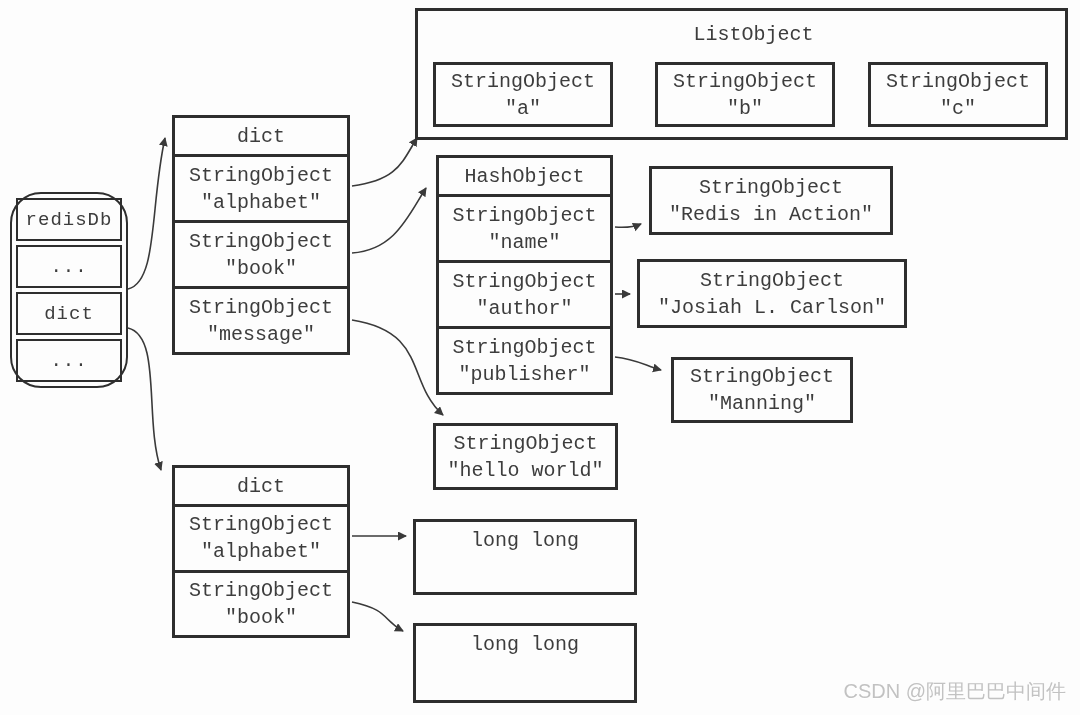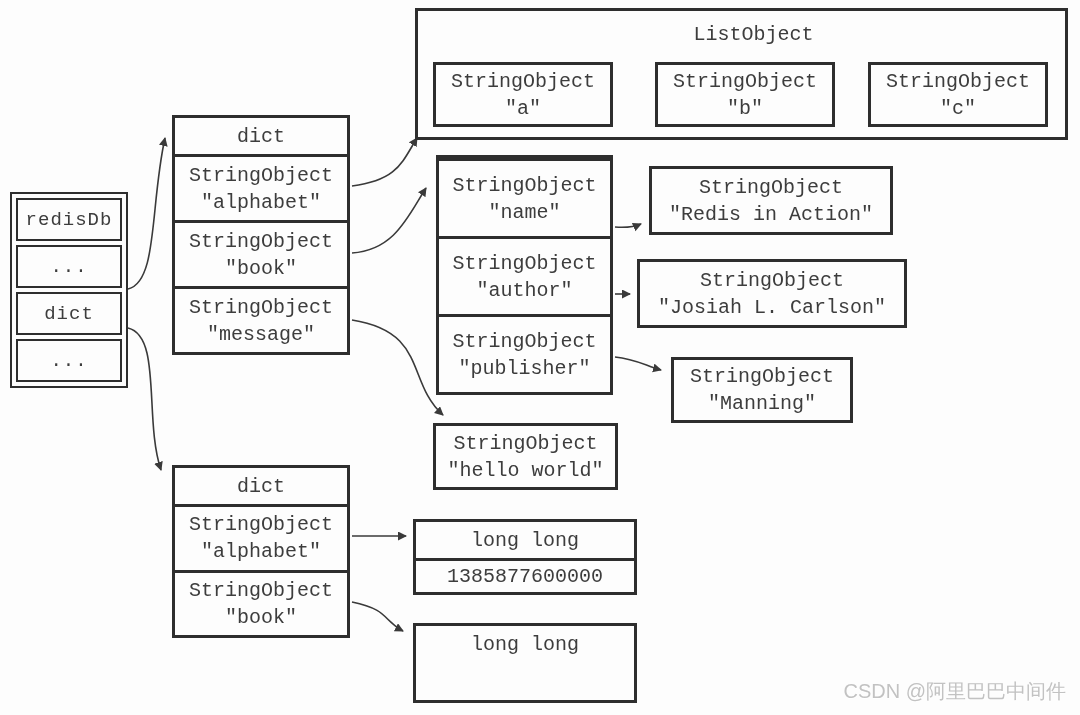--- a/index.html
+++ b/index.html
@@ -85,21 +85,21 @@
       <path marker-end="url(#ah)" d="M615,95 L648,95"></path>
       <path marker-end="url(#ah)" d="M837,95 L861,95"></path>
       <path marker-end="url(#ah)" d="M615,227 C628,228 634,227 641,224"></path>
       <path marker-end="url(#ah)" d="M615,294 L630,294"></path>
       <path marker-end="url(#ah)" d="M615,357 C636,359 646,366 661,370"></path>
       <path marker-end="url(#ah)" d="M352,536 L406,536"></path>
       <path marker-end="url(#ah)" d="M352,602 C390,610 382,620 403,631"></path>
     </g>
   </svg>
 
-  <div class="stack" style="left:10px; top:192px; width:118px; height:196px;">
+  <div class="stack" style="left:10px; top:192px; width:118px; height:196px;border-radius:31px;">
     <div class="srow">
         <span>redisDb</span>
       </div>
     <div class="srow">
         <span>...</span>
       </div>
     <div class="srow">
         <span>dict</span>
       </div>
     <div class="srow">
@@ -133,20 +133,21 @@
   <div class="obox" style="left:655px; top:62px; width:180px; height:65px;">
     <span>StringObject</span>
     <span>"b"</span>
   </div>
   <div class="obox" style="left:868px; top:62px; width:180px; height:65px;">
     <span>StringObject</span>
     <span>"c"</span>
   </div>
 
   <div class="panel" style="left:436px; top:155px; width:177px; height:240px;">
+    <div class="hdr">HashObject</div>
     <div class="cell">
       <span>StringObject</span>
       <span>"name"</span>
     </div>
     <div class="cell">
       <span>StringObject</span>
       <span>"author"</span>
     </div>
     <div class="cell">
       <span>StringObject</span>
@@ -179,23 +180,20 @@
       <span>"alphabet"</span>
     </div>
     <div class="cell">
       <span>StringObject</span>
       <span>"book"</span>
     </div>
   </div>
 
   <div class="panel" style="left:413px; top:519px; width:224px; height:76px;">
     <div class="hdr">long long</div>
-    <div class="cell">
-      <span>1385877600000</span>
-    </div>
   </div>
   <div class="panel" style="left:413px; top:623px; width:224px; height:80px;">
     <div class="hdr">long long</div>
   </div>
 
   <div class="watermark">CSDN @阿里巴巴中间件</div>
 
 </div>
 
 </body></html>

